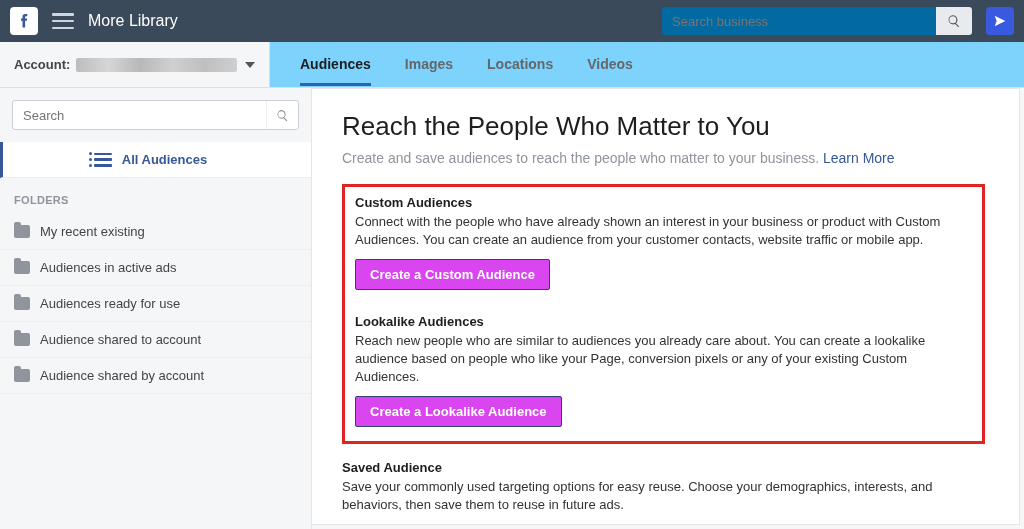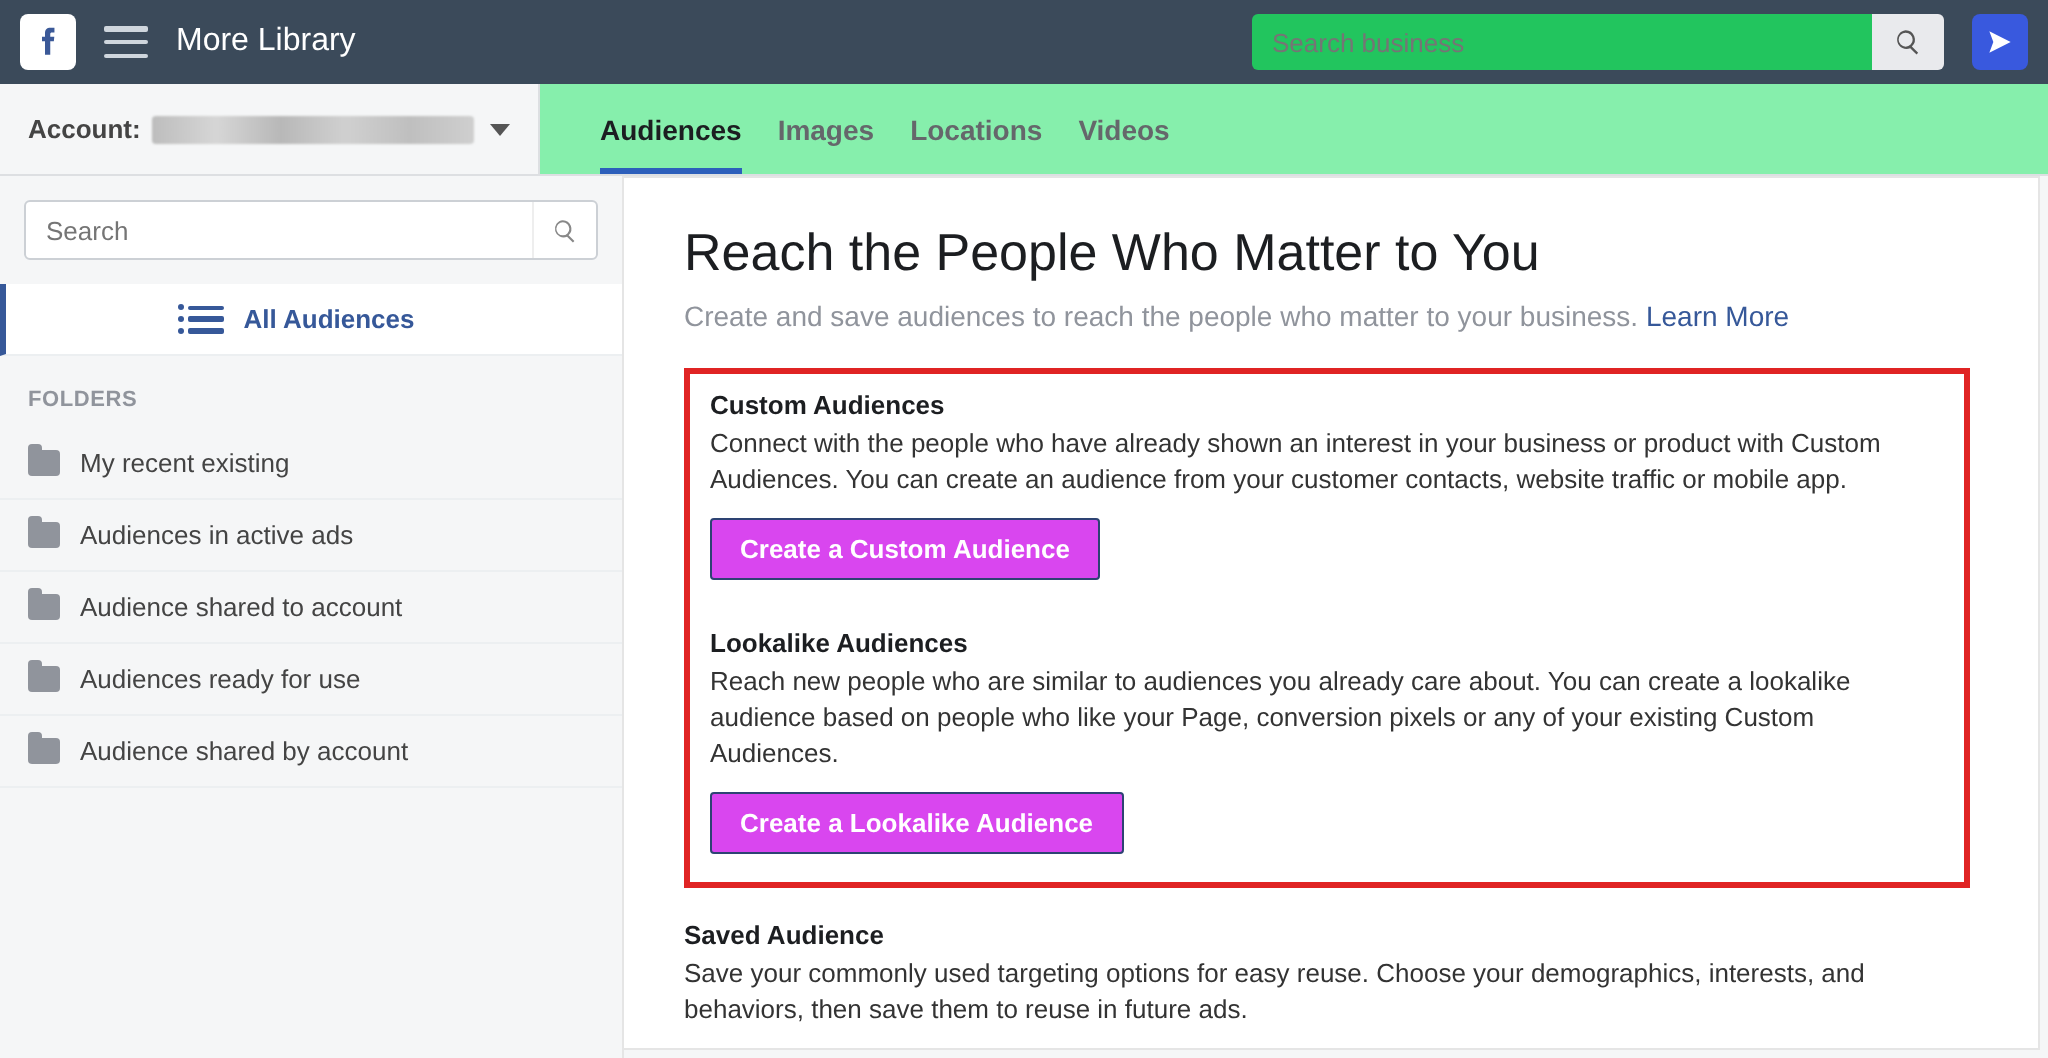--- a/index.html
+++ b/index.html
@@ -7,33 +7,33 @@
 
   
   .topbar { background: #3b4a5a; height: 42px; display: flex; align-items: center; padding: 0 10px; color: #fff; }
   .fb-logo { width: 28px; height: 28px; background: #fff; border-radius: 4px; display: flex; align-items: center; justify-content: center; margin-right: 14px; }
   .fb-logo svg { width: 18px; height: 18px; fill: #3b5998; }
   .hamburger { width: 22px; height: 16px; display: flex; flex-direction: column; justify-content: space-between; margin-right: 14px; cursor: pointer; }
   .hamburger span { display: block; height: 2.5px; background: #cfd6dd; border-radius: 1px; }
   .app-title { font-size: 16px; color: #fff; font-weight: 500; }
   .topbar-spacer { flex: 1; }
   .search-wrap { display: flex; }
-  .search-input { width: 310px; height: 28px; border: none; border-radius: 3px 0 0 3px; padding: 0 10px; font-size: 13px; background: #22c55e; }
+  .search-input { width: 274px; height: 28px; border: none; border-radius: 3px 0 0 3px; padding: 0 10px; font-size: 13px; background: #0369a1; }
   .search-btn { width: 36px; height: 28px; background: #e9eaed; border: none; border-radius: 0 3px 3px 0; display: flex; align-items: center; justify-content: center; cursor: pointer; }
   .search-btn svg { width: 14px; height: 14px; fill: #555; }
   .ext-icon { width: 28px; height: 28px; background: #3959de; border-radius: 4px; margin-left: 14px; display: flex; align-items: center; justify-content: center; }
   .ext-icon svg { width: 16px; height: 16px; fill: #fff; }
 
   
-  .secondrow { background: #86efac; border-bottom: 1px solid #dddfe2; height: 46px; display: flex; align-items: stretch; }
+  .secondrow { background: #7dd3fc; border-bottom: 1px solid #dddfe2; height: 46px; display: flex; align-items: stretch; }
   .account-box { width: 270px; height: 100%; border-right: 1px solid #dddfe2; display: flex; align-items: center; padding: 0 14px; font-size: 13px; color: #444; cursor: pointer; background: #f5f6f7; }
   .account-label { font-weight: bold; margin-right: 6px; }
   .account-blur { flex: 1; height: 14px; background: linear-gradient(90deg, #bdbdbd 0%, #d6d6d6 20%, #b8b8b8 40%, #d0d0d0 60%, #bfbfbf 80%, #cfcfcf 100%); filter: blur(0.5px); border-radius: 2px; margin-right: 8px; }
   .caret-down { width: 0; height: 0; border-left: 5px solid transparent; border-right: 5px solid transparent; border-top: 6px solid #555; }
-  .tabs { display: flex; align-items: center; padding-left: 30px; gap: 18px; }
+  .tabs { display: flex; align-items: flex-start; padding-left: 30px; gap: 34px; }
   .tab { padding: 14px 0 11px 0; font-size: 14px; font-weight: bold; color: #65676b; cursor: pointer; border-bottom: 3px solid transparent; }
   .tab.active { color: #1c1e21; border-bottom-color: #2d5fbb; }
 
   
   .body-wrap { display: flex; height: calc(529px - 42px - 46px); }
   .sidebar { width: 312px; background: #f5f6f7; border-right: 1px solid #e5e5e5; padding: 12px 0; }
   .side-search { margin: 0 12px 12px 12px; display: flex; border: 1px solid #ccd0d5; border-radius: 3px; background: #fff; height: 30px; }
   .side-search input { flex: 1; border: none; padding: 0 10px; font-size: 13px; outline: none; background: transparent; }
   .side-search-btn { width: 32px; display: flex; align-items: center; justify-content: center; border-left: 1px solid #eee; cursor: pointer; }
   .side-search-btn svg { width: 13px; height: 13px; fill: #888; }
@@ -130,25 +130,25 @@
     <div class="side-item">
       <div class="folder-icon"></div>
       <span>My recent existing</span>
     </div>
     <div class="side-item">
       <div class="folder-icon"></div>
       <span>Audiences in active ads</span>
     </div>
     <div class="side-item">
       <div class="folder-icon"></div>
-      <span>Audience shared to account</span>
+      <span>Audiences ready for use</span>
     </div>
     <div class="side-item">
       <div class="folder-icon"></div>
-      <span>Audiences ready for use</span>
+      <span>Audience shared to account</span>
     </div>
     <div class="side-item">
       <div class="folder-icon"></div>
       <span>Audience shared by account</span>
     </div>
   </div>
 
   <div class="main">
     <h1>Reach the People Who Matter to You</h1>
     <div class="subtitle">

